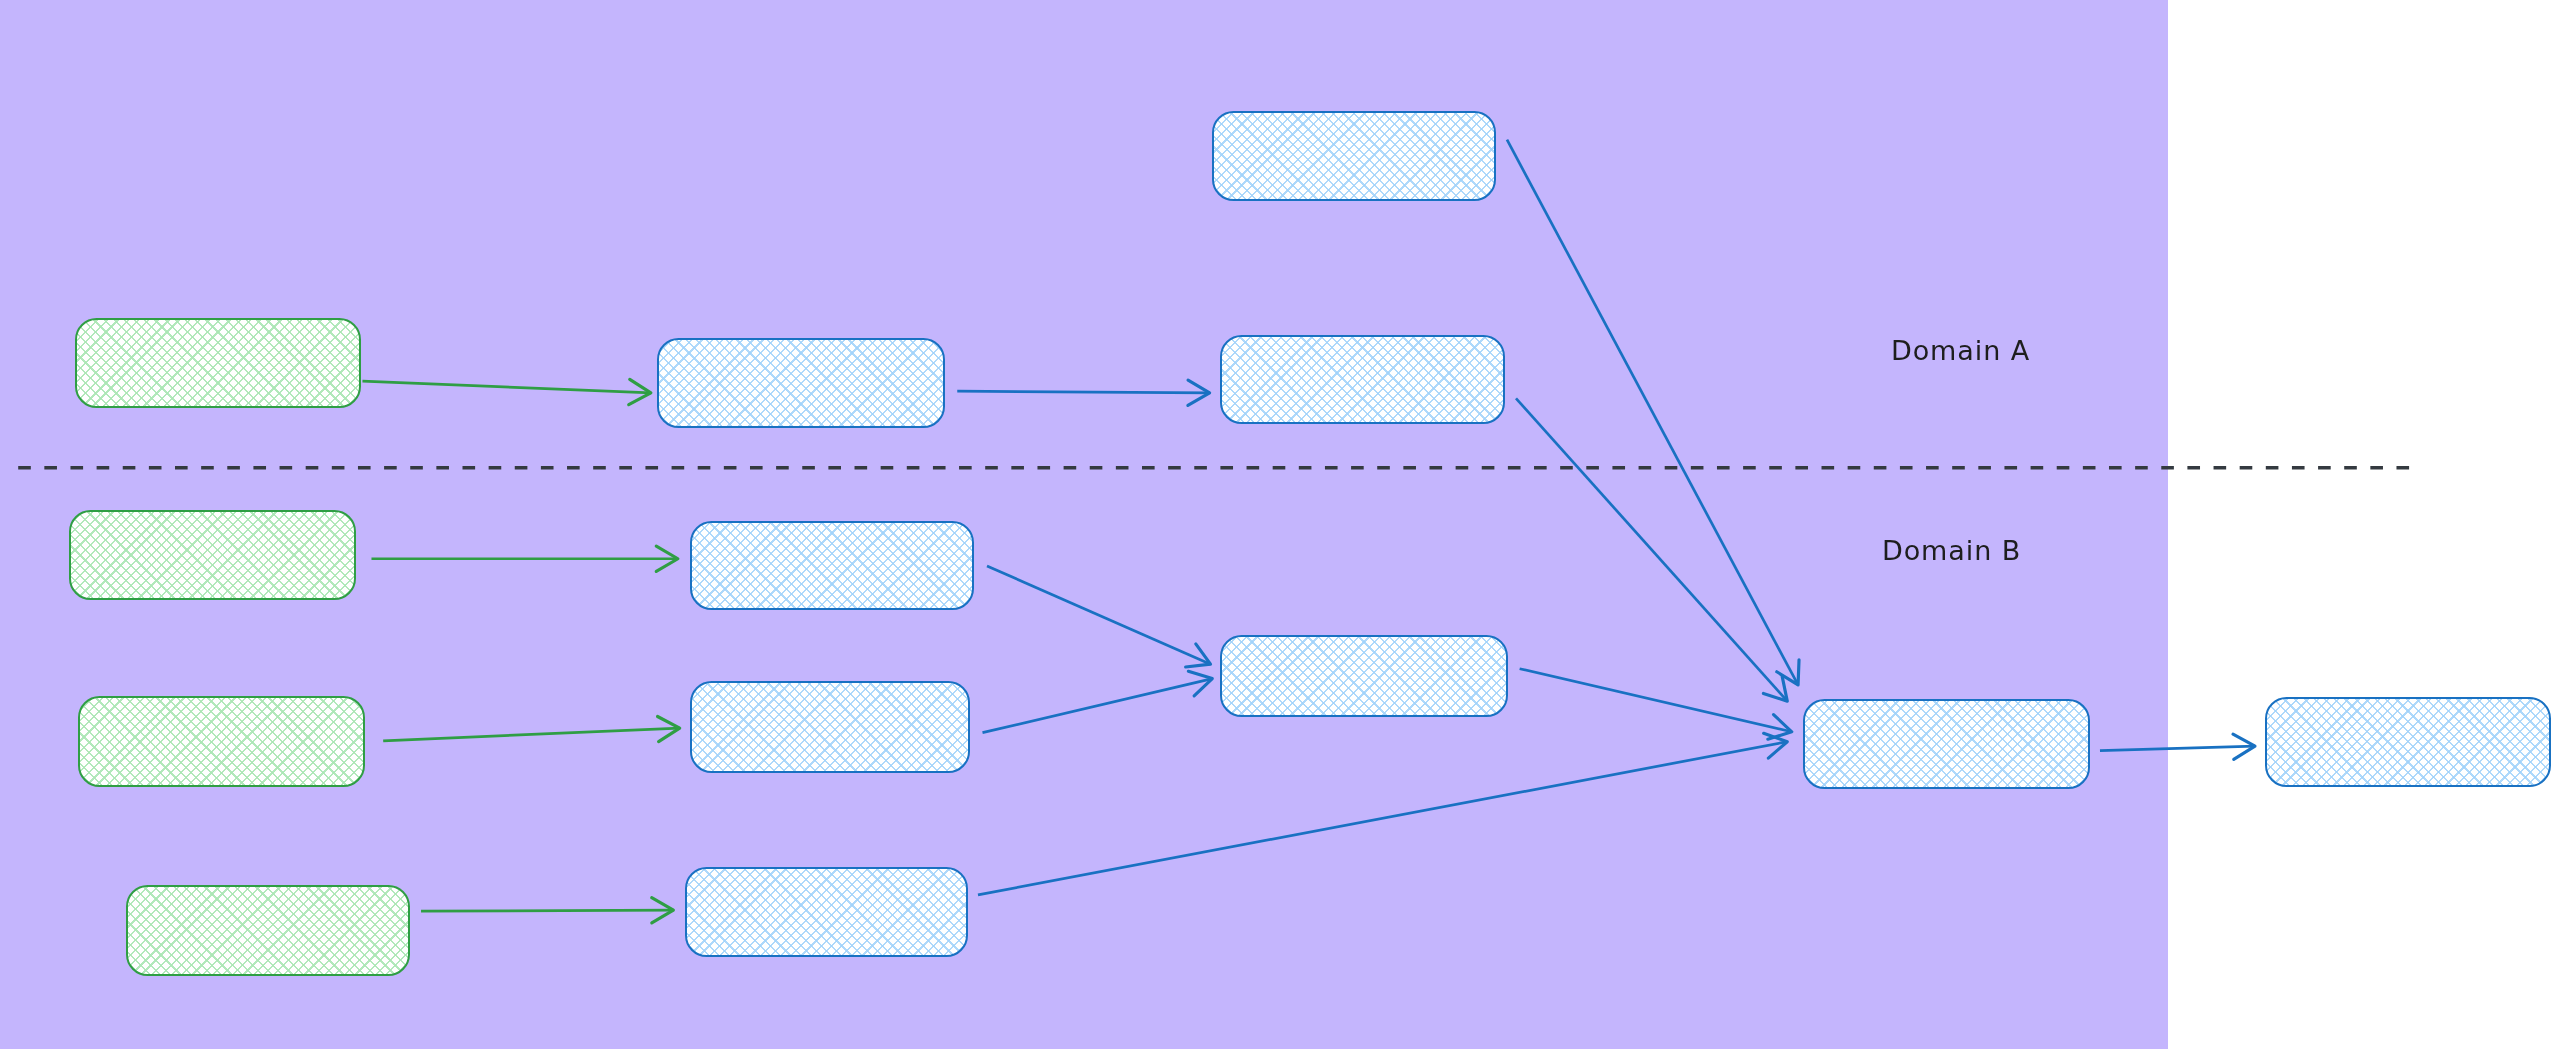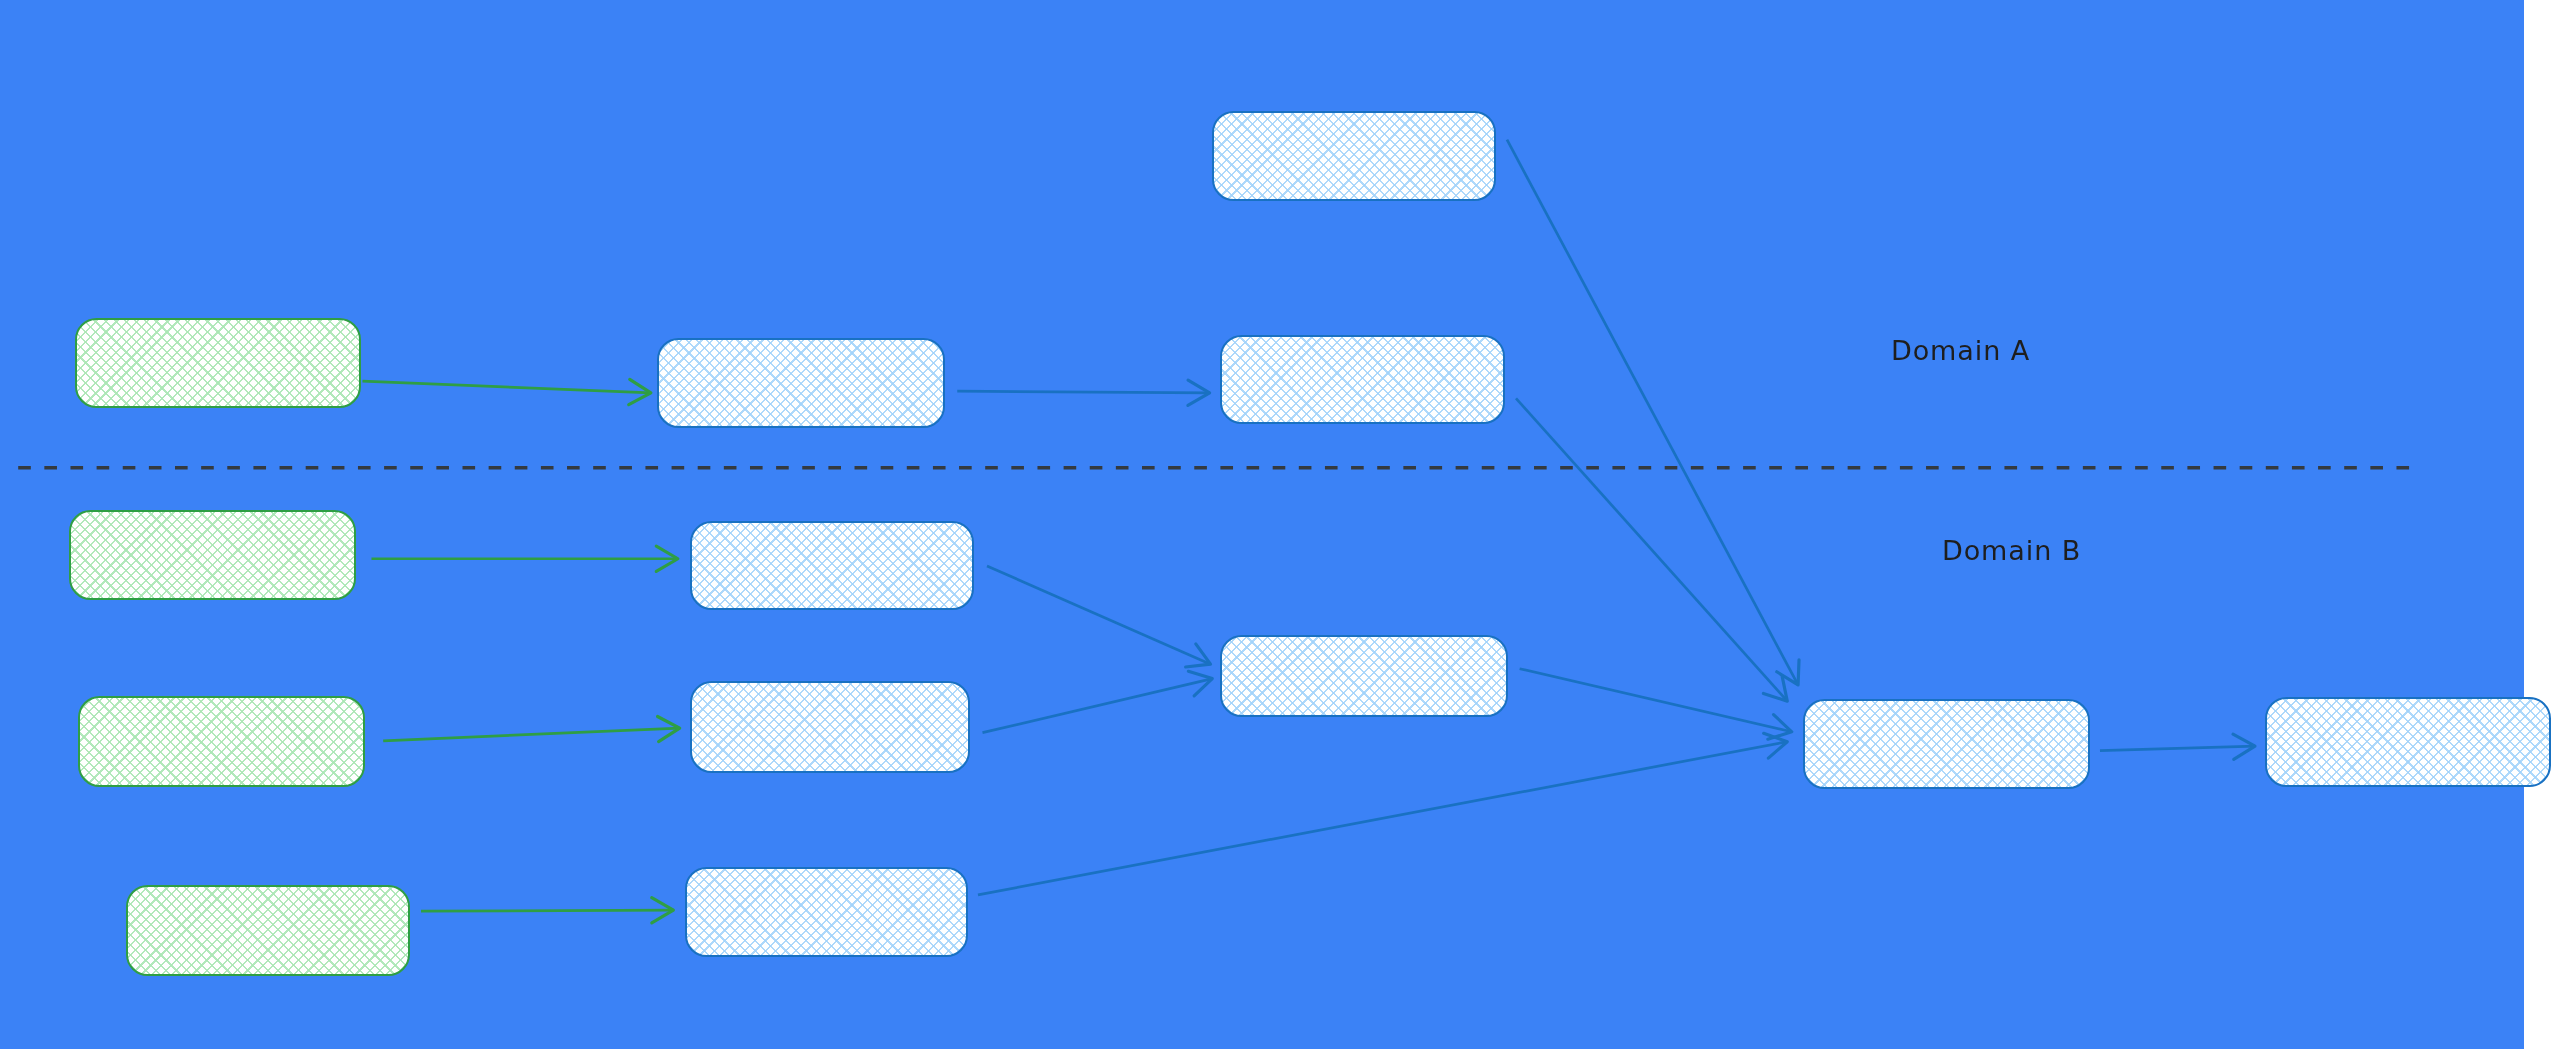--- a/index.html
+++ b/index.html
@@ -1,17 +1,17 @@
 <!DOCTYPE html>
 <html style="font-size:14.4px"><head>
 <meta charset="utf-8">
 <style>
   html,body{margin:0;padding:0;background:#ffffff;}
   body{width:2576px;height:1049px;overflow:hidden;font-family:"DejaVu Sans",sans-serif;}
-  #canvas{position:relative;width:2524px;height:1049px;background:#3b82f6;}
+  #canvas{position:relative;width:2168px;height:1049px;background:#c4b5fd;}
   #edges-svg{position:absolute;left:0;top:0;width:2576px;height:1049px;pointer-events:none;}
   .node{
     position:absolute;
     box-sizing:border-box;
     border-radius:21.6px;
     background-color:#ffffff;
   }
   .node.blue{
     border:2.7px solid #1971c2;
     background-image:
@@ -73,16 +73,16 @@
       <div class="node green" style="left: 78px; top: 696px; width: 287px; height: 91px;"></div>
       <div class="node blue" style="left: 690px; top: 681px; width: 280px; height: 92px;"></div>
       <div class="node blue" style="left: 1220px; top: 635px; width: 288px; height: 82px;"></div>
       <div class="node green" style="left: 126px; top: 885px; width: 284px; height: 91px;"></div>
       <div class="node blue" style="left: 685px; top: 867px; width: 283px; height: 90px;"></div>
       <div class="node blue" style="left: 1803px; top: 699px; width: 287px; height: 90px;"></div>
       <div class="node blue" style="left: 2265px; top: 697px; width: 286px; height: 90px;"></div>
     </div>
   <div id="labels-layer">
       <div class="label" style="left: 1891px; top: 335px;">Domain A</div>
-      <div class="label" style="left: 1942px; top: 535px;">Domain B</div>
+      <div class="label" style="left: 1882px; top: 535px;">Domain B</div>
     </div>
 </div>
 
 
 </body></html>

